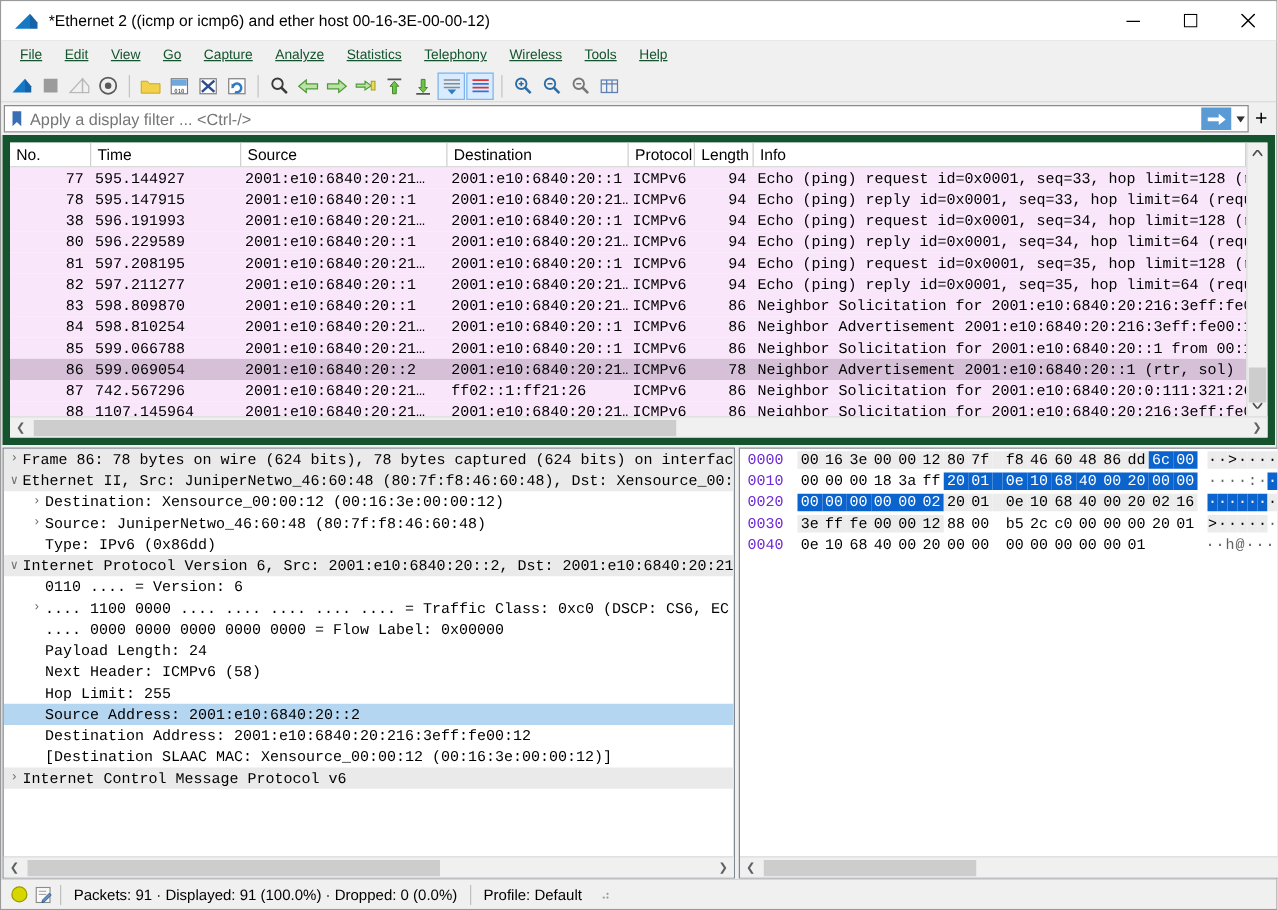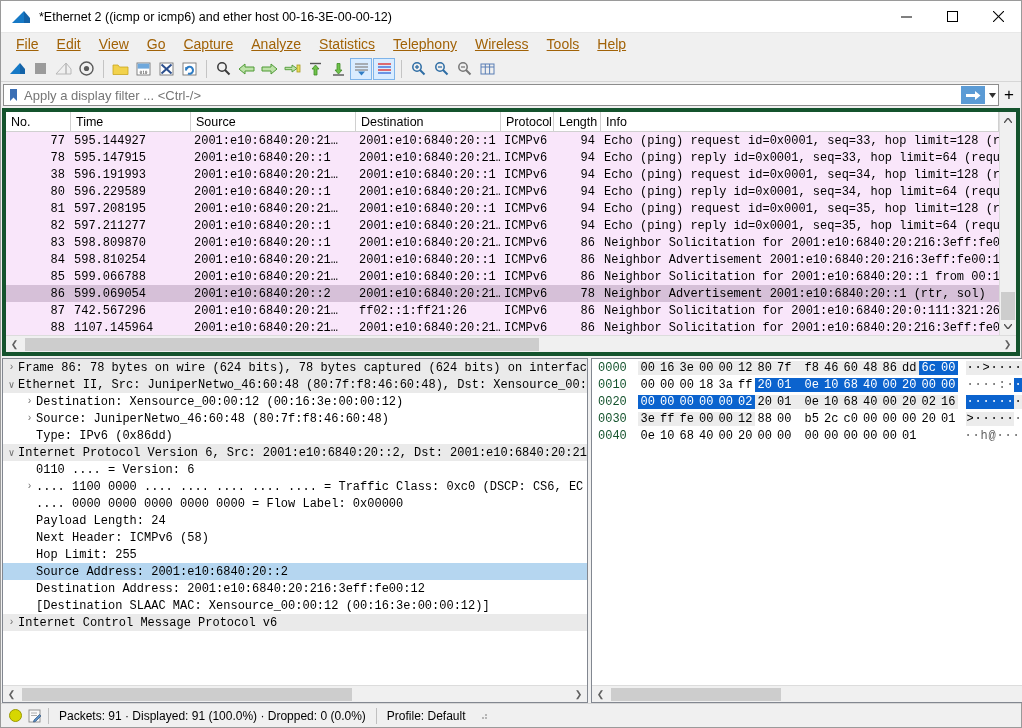--- a/index.html
+++ b/index.html
@@ -39,21 +39,21 @@
 
   
   .menubar {
     height: 23px; min-height: 23px;
     display: flex; align-items: center;
     background: #f0f0f0;
     padding-left: 6px;
   }
   .menu-item {
     padding: 3px 9px 4px 9px;
-    font-size: 14px; color: #a16207;
+    font-size: 11px; color: #14532d;
     white-space: nowrap;
   }
   .menu-item u { text-decoration: underline; }
 
   
   .toolbar {
     height: 26px; min-height: 26px;
     display: flex; align-items: center;
     background: #f0f0f0;
     padding-left: 5px;
@@ -102,21 +102,21 @@
   .filter-plus {
     width: 20px; height: 22px;
     display: flex; align-items: center; justify-content: center;
     font-size: 17px; color: #000;
   }
 
   
   .packet-list-wrap {
     height: 248px; min-height: 248px;
     display: flex; flex-direction: column;
-    border: 4px solid #14532d;
+    border: 6px solid #14532d;
     margin: 0 1px;
     background: #fff;
   }
   .pl-body { flex: 1; display: flex; overflow: hidden; }
   .pl-cols { flex: 1; display: flex; flex-direction: column; overflow: hidden; }
 
   .pl-header {
     height: 20px; min-height: 20px;
     display: flex; background: #fff;
     border-bottom: 1px solid #d0d0d0;
@@ -201,21 +201,21 @@
     height: 17px; display: flex; align-items: center;
     white-space: nowrap; padding-left: 2px;
   }
   .tree-row.hl { background: #eaeaea; }
   .tree-row.selected { background: #b5d6f0; }
   .tw { width: 13px; display: inline-block; text-align: center; color: #707070; font-size: 10px; flex: 0 0 13px; }
   .tree-label { overflow: hidden; white-space: nowrap; }
 
   
   .hex-row { height: 17px; display: flex; align-items: center; white-space: nowrap; }
-  .hx-off { width: 46px; color: #14532d; padding-left: 6px; flex: 0 0 46px; }
+  .hx-off { width: 46px; color: #6d28d9; padding-left: 6px; flex: 0 0 46px; }
   .hx-bytes { flex: 0 0 318px; display: flex; }
   .hx-b { width: 19.5px; text-align: center; }
   .hx-b.hi { background: #0b63ce; color: #fff; }
   .hx-b.shade { background: #ececec; }
   .hx-gap { width: 8px; }
   .hx-gap.hi { background: #0b63ce; }
   .hx-gap.shade { background: #ececec; }
   .hx-ascii { flex: 1; display: flex; padding-left: 8px; }
   .hx-a { width: 8px; text-align: center; color: #606060; }
   .hx-a.hi { background: #0b63ce; color: #fff; }

